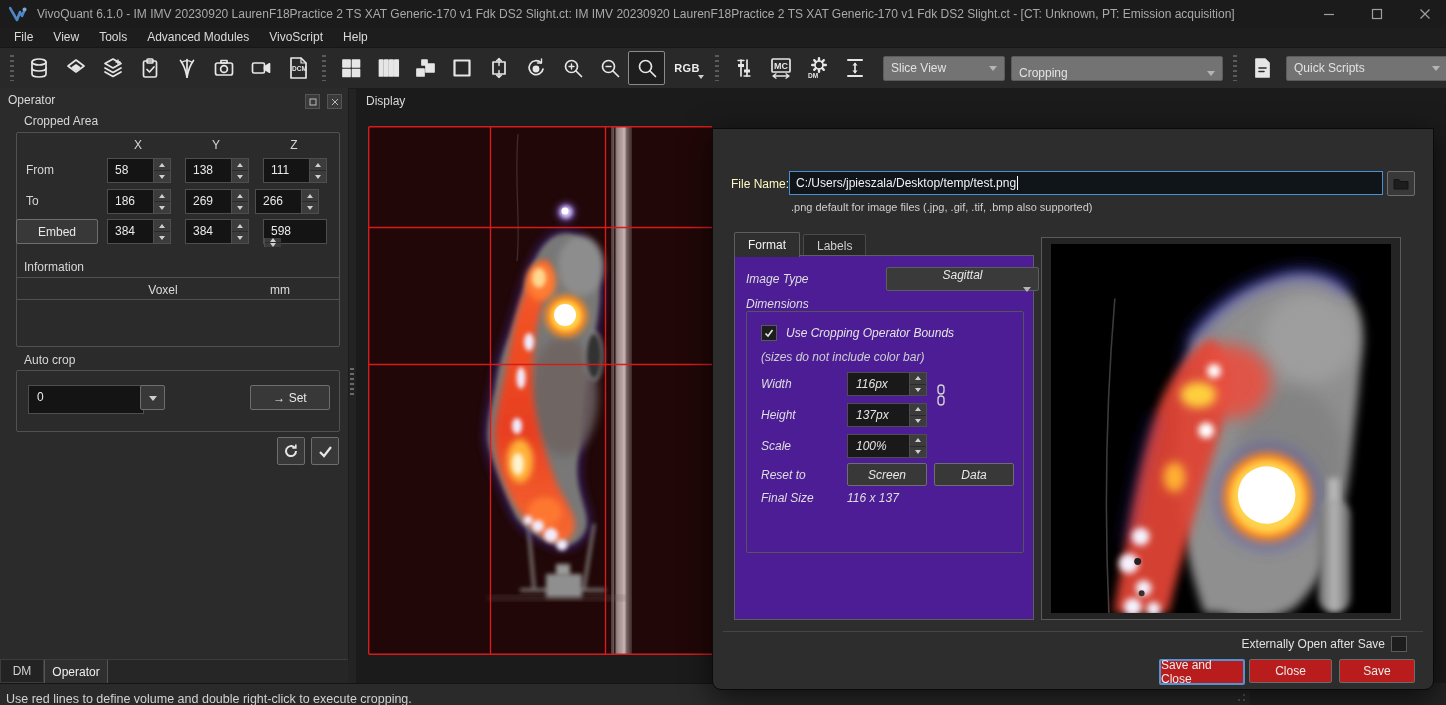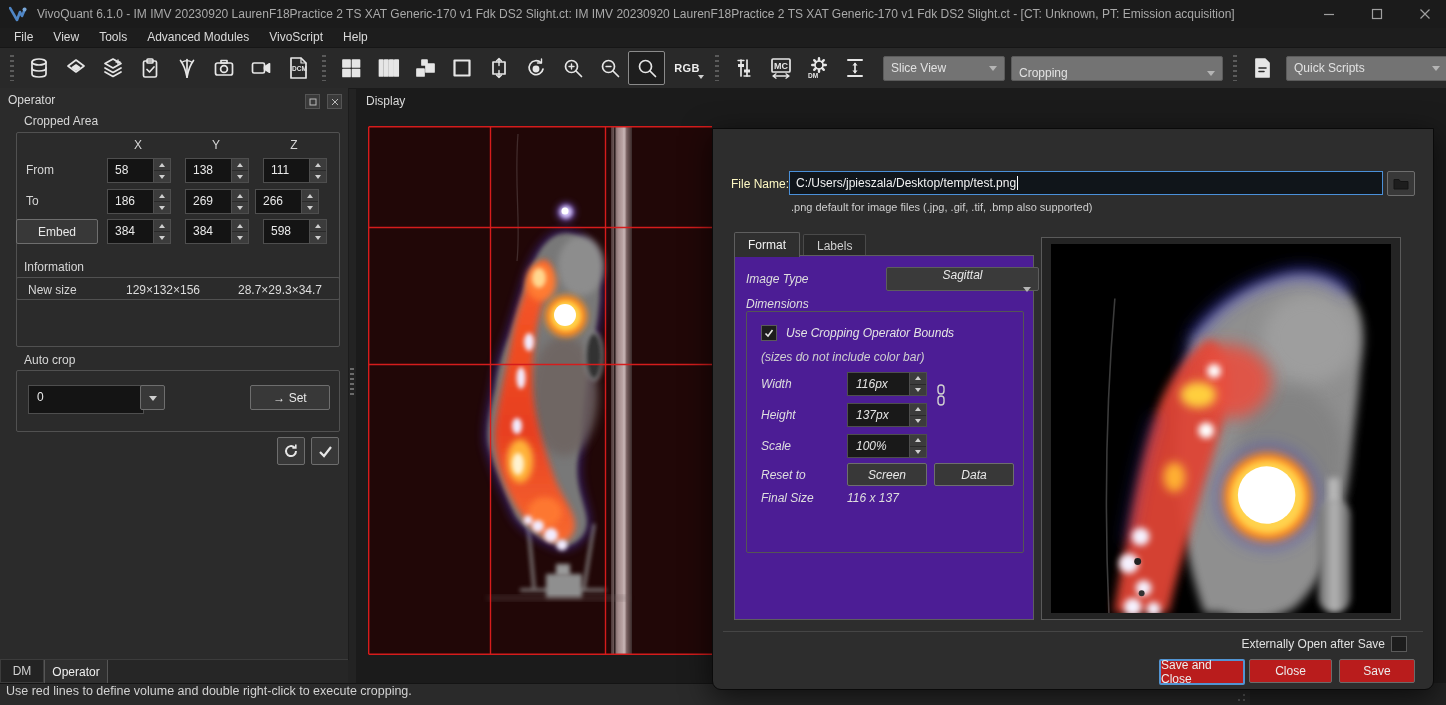--- a/index.html
+++ b/index.html
@@ -53,21 +53,21 @@
 
   
   .display-panel{position:absolute;left:356px;top:88px;width:1090px;height:595px;background:#1b1b1b;}
   .scene-wrap{position:absolute;left:12px;top:38px;width:344px;height:529px;background:#200707;}
   .scene-wrap svg{display:block;}
 
   
   .bottom-tabs{position:absolute;left:0;top:659px;width:348px;height:24px;background:#262626;border-top:1px solid #3c3c3c;}
   .btab{position:absolute;top:0px;height:22px;display:flex;align-items:center;justify-content:center;color:#cfcfcf;border:1px solid #3c3c3c;border-top:none;background:#232323;}
   .btab.sel{background:#2f2f2f;border-color:#565656;color:#efefef;height:23px;}
-  .statusbar{position:absolute;left:0;top:683px;width:1250px;height:22px;background:#2a2a2a;border-top:1px solid #141414;display:flex;align-items:flex-start;}
+  .statusbar{position:absolute;left:0;top:683px;width:1250px;height:22px;background:#2a2a2a;border-top:1px solid #141414;display:flex;align-items:flex-end;}
   .status-text{margin-left:6px;color:#d2d2d2;font-size:12.5px;}
   .grip{position:absolute;right:2px;bottom:2px;width:16px;height:16px;
         background:radial-gradient(circle at 2px 2px,#5a5a5a 1.2px,transparent 1.5px);
         background-size:5px 5px;clip-path:polygon(100% 0,100% 100%,0 100%);}
 
   
   .dialog{position:absolute;left:712px;top:128px;width:720px;height:560px;background:#2d2d2d;
           border:1px solid #0a0a0a;border-radius:0 0 9px 9px;box-shadow:0 8px 30px rgba(0,0,0,.65);}
   .dlg-titlebar{position:absolute;left:0;top:0;width:100%;height:30px;
                 background:linear-gradient(#25344a,#1a2636);display:flex;align-items:center;border-bottom:1px solid #101820;}
@@ -423,39 +423,39 @@
       <div class="val">384</div>
       <div class="btns">
           <div class="b up">
             <div class="tri-up"></div>
           </div>
           <div class="b">
             <div class="tri-dn"></div>
           </div>
         </div>
     </div>
-    <div class="spin" style="left:263px;top:131px;">
+    <div class="spin" style="left:263px;top:131px;flex-direction:column;">
       <div class="val">598</div>
       <div class="btns">
           <div class="b up">
             <div class="tri-up"></div>
           </div>
           <div class="b">
             <div class="tri-dn"></div>
           </div>
         </div>
     </div>
 
     <div class="grp-label" style="left:24px;top:172px;">Information</div>
     <div class="grp-box" style="left:16px;top:189px;width:322px;height:68px;"></div>
     <div class="info-grid" style="top:193px;">
       <div class="info-row">
-        <div class="l">New size</div>
-        <div class="c">129×132×156</div>
-        <div class="c">28.7×29.3×34.7</div>
+        <div class="l"></div>
+        <div class="c">Voxel</div>
+        <div class="c">mm</div>
       </div>
     </div>
 
     <div class="grp-label" style="left:24px;top:265px;">Auto crop</div>
     <div class="grp-box" style="left:16px;top:282px;width:322px;height:60px;"></div>
     <div style="position:absolute;left:28px;top:297px;width:106px;height:23px;background:#141414;border:1px solid #4e4e4e;padding:4px 0 0 8px;color:#eaeaea;">0</div>
     <div class="btn" style="position:absolute;left:140px;top:297px;width:23px;height:23px;">
       <span style="width:0;height:0;border:4px solid transparent;border-top:5px solid #cfcfcf;margin-top:5px;"></span>
     </div>
     <div class="btn" style="position:absolute;left:250px;top:297px;width:78px;height:23px;">

